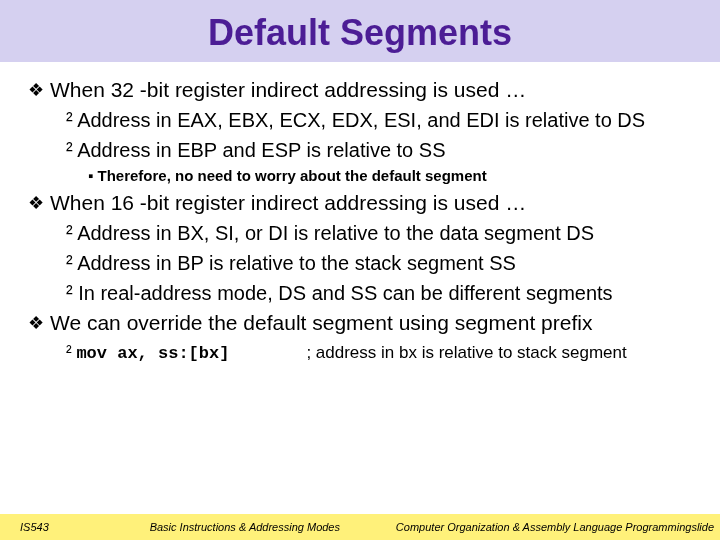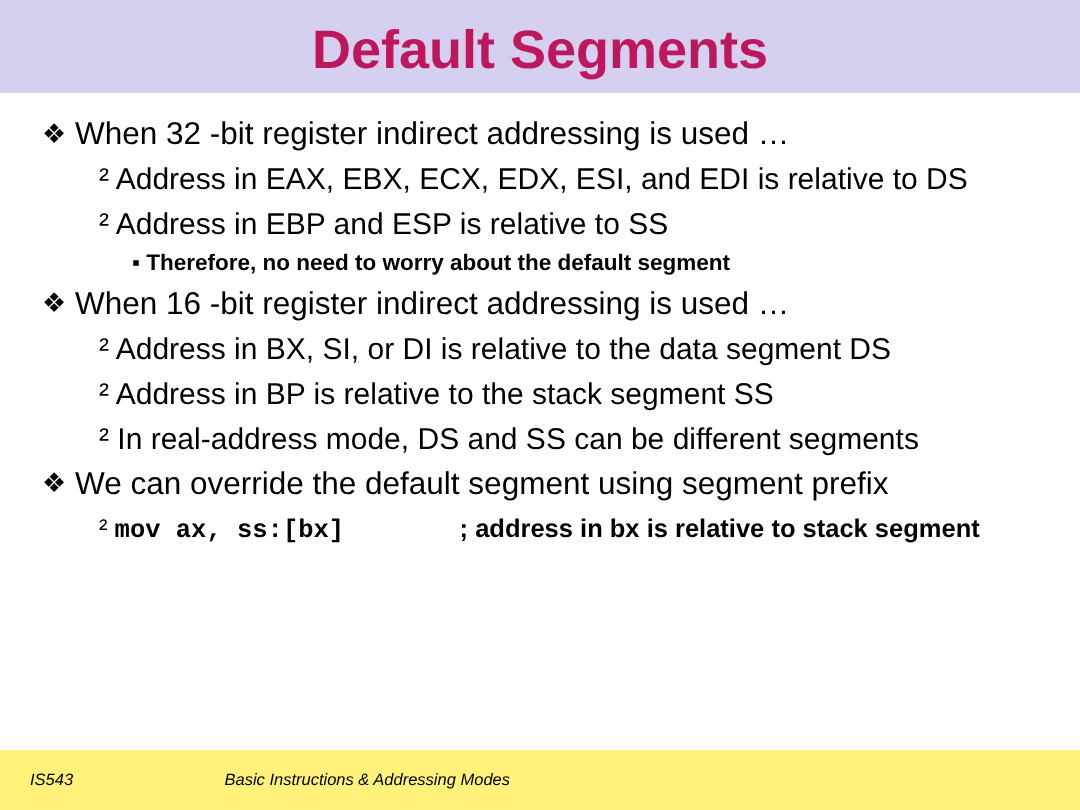--- a/index.html
+++ b/index.html
@@ -16,21 +16,21 @@
   .title-bar {
     background: #d5d0f0;
     width: 100%;
     text-align: center;
     padding: 12px 0 8px 0;
   }
   .title-bar h1 {
     margin: 0;
     font-family: "Comic Sans MS", "Comic Sans", cursive, sans-serif;
     font-size: 36px;
-    color: #be185d;
+    color: #4c1d95;
   }
   .content {
     padding: 10px 20px 0 28px;
   }
   .lvl1 {
     font-size: 21px;
     margin: 6px 0 4px 0;
     line-height: 1.15;
   }
   .lvl1 .bullet {
@@ -49,34 +49,34 @@
     line-height: 1.2;
   }
   .code {
     font-family: "Courier New", monospace;
     font-weight: bold;
     display: inline-block;
     width: 230px;
   }
   .comment {
     font-family: Arial, sans-serif;
-    font-weight: bold;
+    font-weight: normal;
     font-size: 17px;
     text-align: center;
   }
   .lvl2-code {
     font-size: 17px;
     margin: 8px 0 4px 38px;
   }
   .footer {
     position: absolute;
     bottom: 0;
     left: 0;
     width: 720px;
-    height: 40px;
+    height: 26px;
     background: #fff17a;
     font-size: 11px;
     font-style: italic;
     display: flex;
     align-items: center;
   }
   .footer .fl {
     padding-left: 20px;
     width: 120px;
   }
@@ -111,13 +111,14 @@
   <div class="lvl2">² <span>In real-address mode, DS and SS can be different segments</span></div>
 
   <div class="lvl1"><span class="bullet">❖</span> <span>We can override the default segment using segment prefix</span></div>
   <div class="lvl2-code">² <span class="code">mov ax, ss:[bx]</span><span class="comment">; address in bx is relative to stack segment</span></div>
 
 </div>
 
 <div class="footer">
   <div class="fl">IS543</div>
   <div class="fc">Basic Instructions &amp; Addressing Modes</div>
+  <div class="fr">Computer Organization &amp; Assembly Language Programmingslide</div>
 </div>
 
 </body></html>

